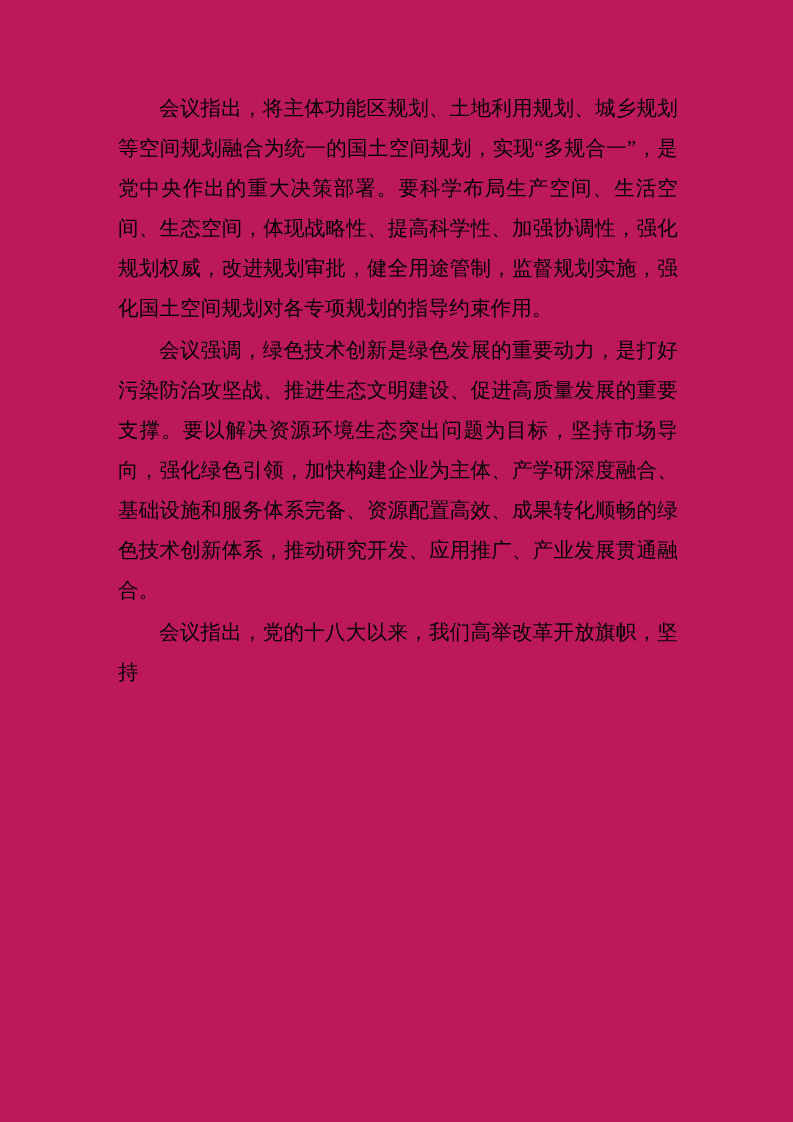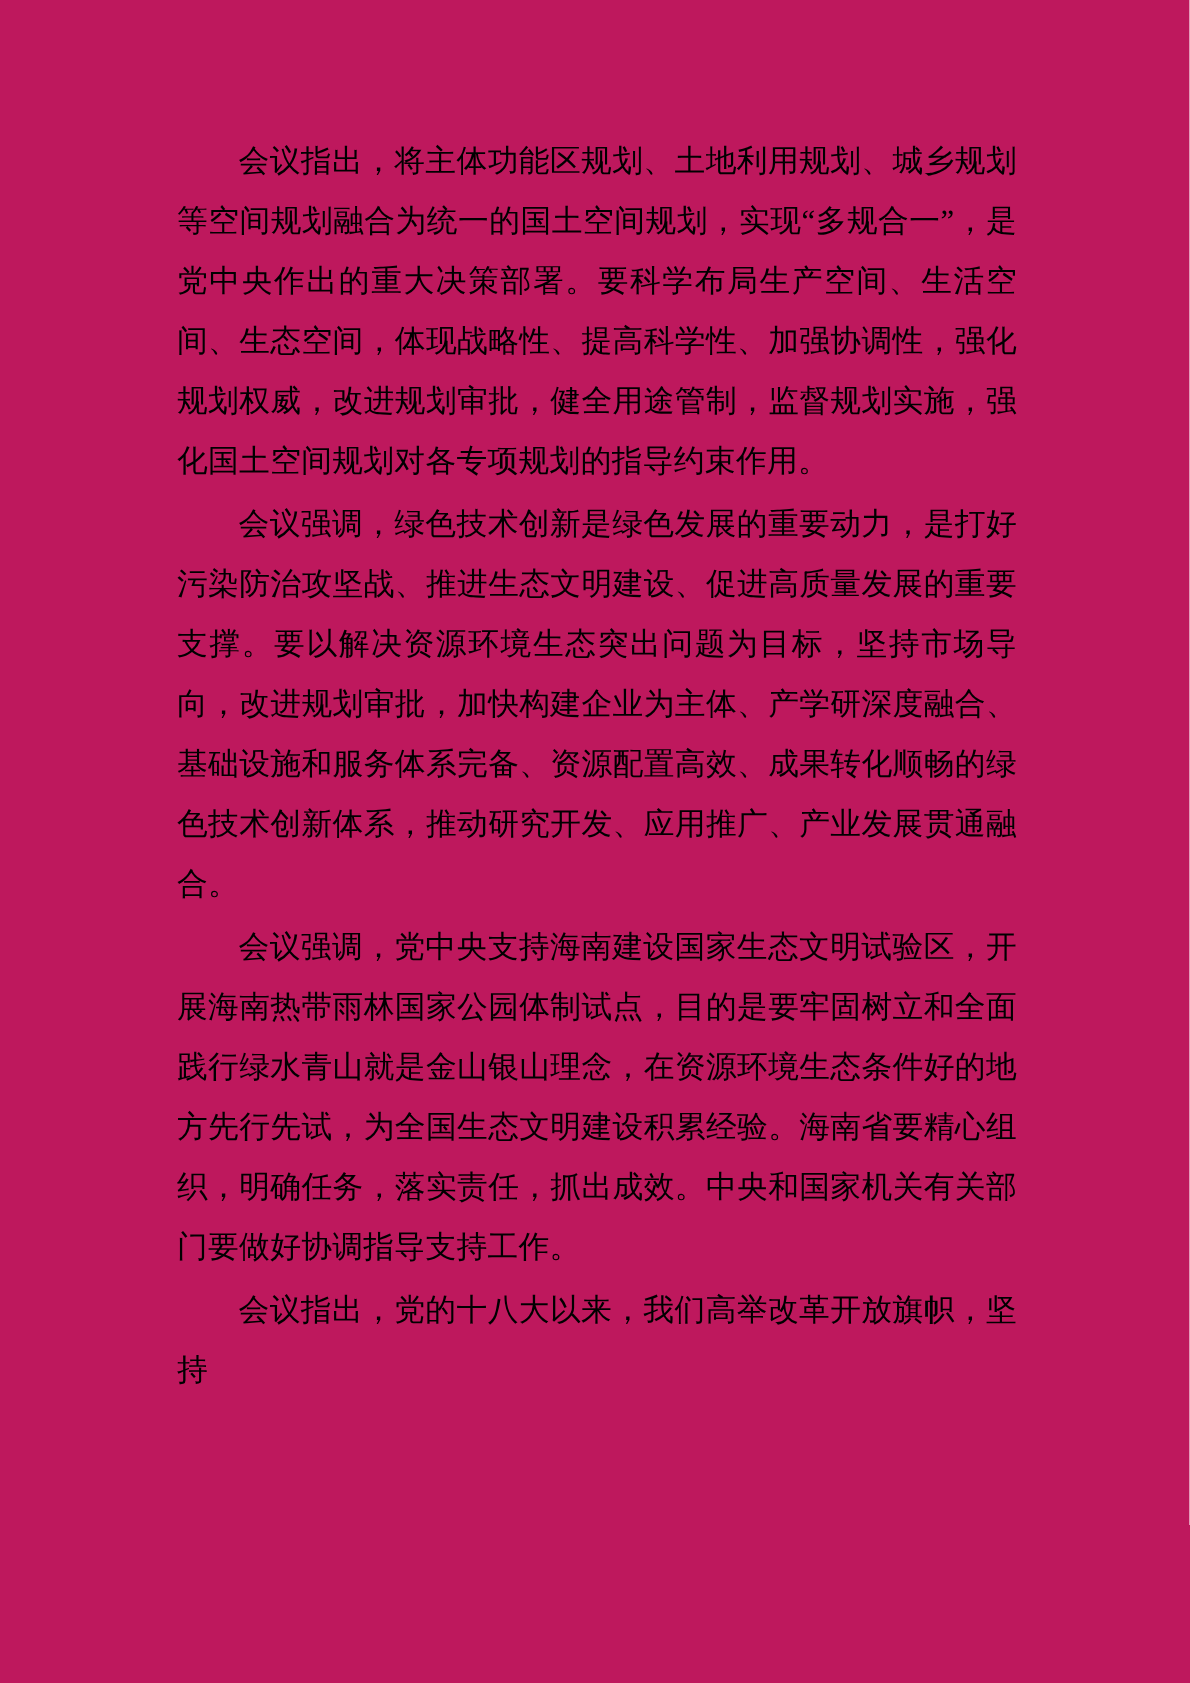--- a/index.html
+++ b/index.html
@@ -35,17 +35,16 @@
     letter-spacing: 0.2px;
     font-family: "Liberation Serif", "DejaVu Serif", serif;
   }
 </style>
 </head>
 <body>
 
 <div class="page">
   <div class="page-inner">
     <p class="para">会议指出，将主体功能区规划、土地利用规划、城乡规划等空间规划融合为统一的国土空间规划，实现“多规合一”，是党中央作出的重大决策部署。要科学布局生产空间、生活空间、生态空间，体现战略性、提高科学性、加强协调性，强化规划权威，改进规划审批，健全用途管制，监督规划实施，强化国土空间规划对各专项规划的指导约束作用。</p>
-    <p class="para">会议强调，绿色技术创新是绿色发展的重要动力，是打好污染防治攻坚战、推进生态文明建设、促进高质量发展的重要支撑。要以解决资源环境生态突出问题为目标，坚持市场导向，改进规划审批，加快构建企业为主体、产学研深度融合、基础设施和服务体系完备、资源配置高效、成果转化顺畅的绿色技术创新体系，推动研究开发、应用推广、产业发展贯通融合。</p>
-    <p class="para">会议强调，党中央支持海南建设国家生态文明试验区，开展海南热带雨林国家公园体制试点，目的是要牢固树立和全面践行绿水青山就是金山银山理念，在资源环境生态条件好的地方先行先试，为全国生态文明建设积累经验。海南省要精心组织，明确任务，落实责任，抓出成效。中央和国家机关有关部门要做好协调指导支持工作。</p>
+    <p class="para">会议强调，绿色技术创新是绿色发展的重要动力，是打好污染防治攻坚战、推进生态文明建设、促进高质量发展的重要支撑。要以解决资源环境生态突出问题为目标，坚持市场导向，强化绿色引领，加快构建企业为主体、产学研深度融合、基础设施和服务体系完备、资源配置高效、成果转化顺畅的绿色技术创新体系，推动研究开发、应用推广、产业发展贯通融合。</p>
     <p class="para">会议指出，党的十八大以来，我们高举改革开放旗帜，坚持</p>
   </div>
 </div>
 
 </body></html>

